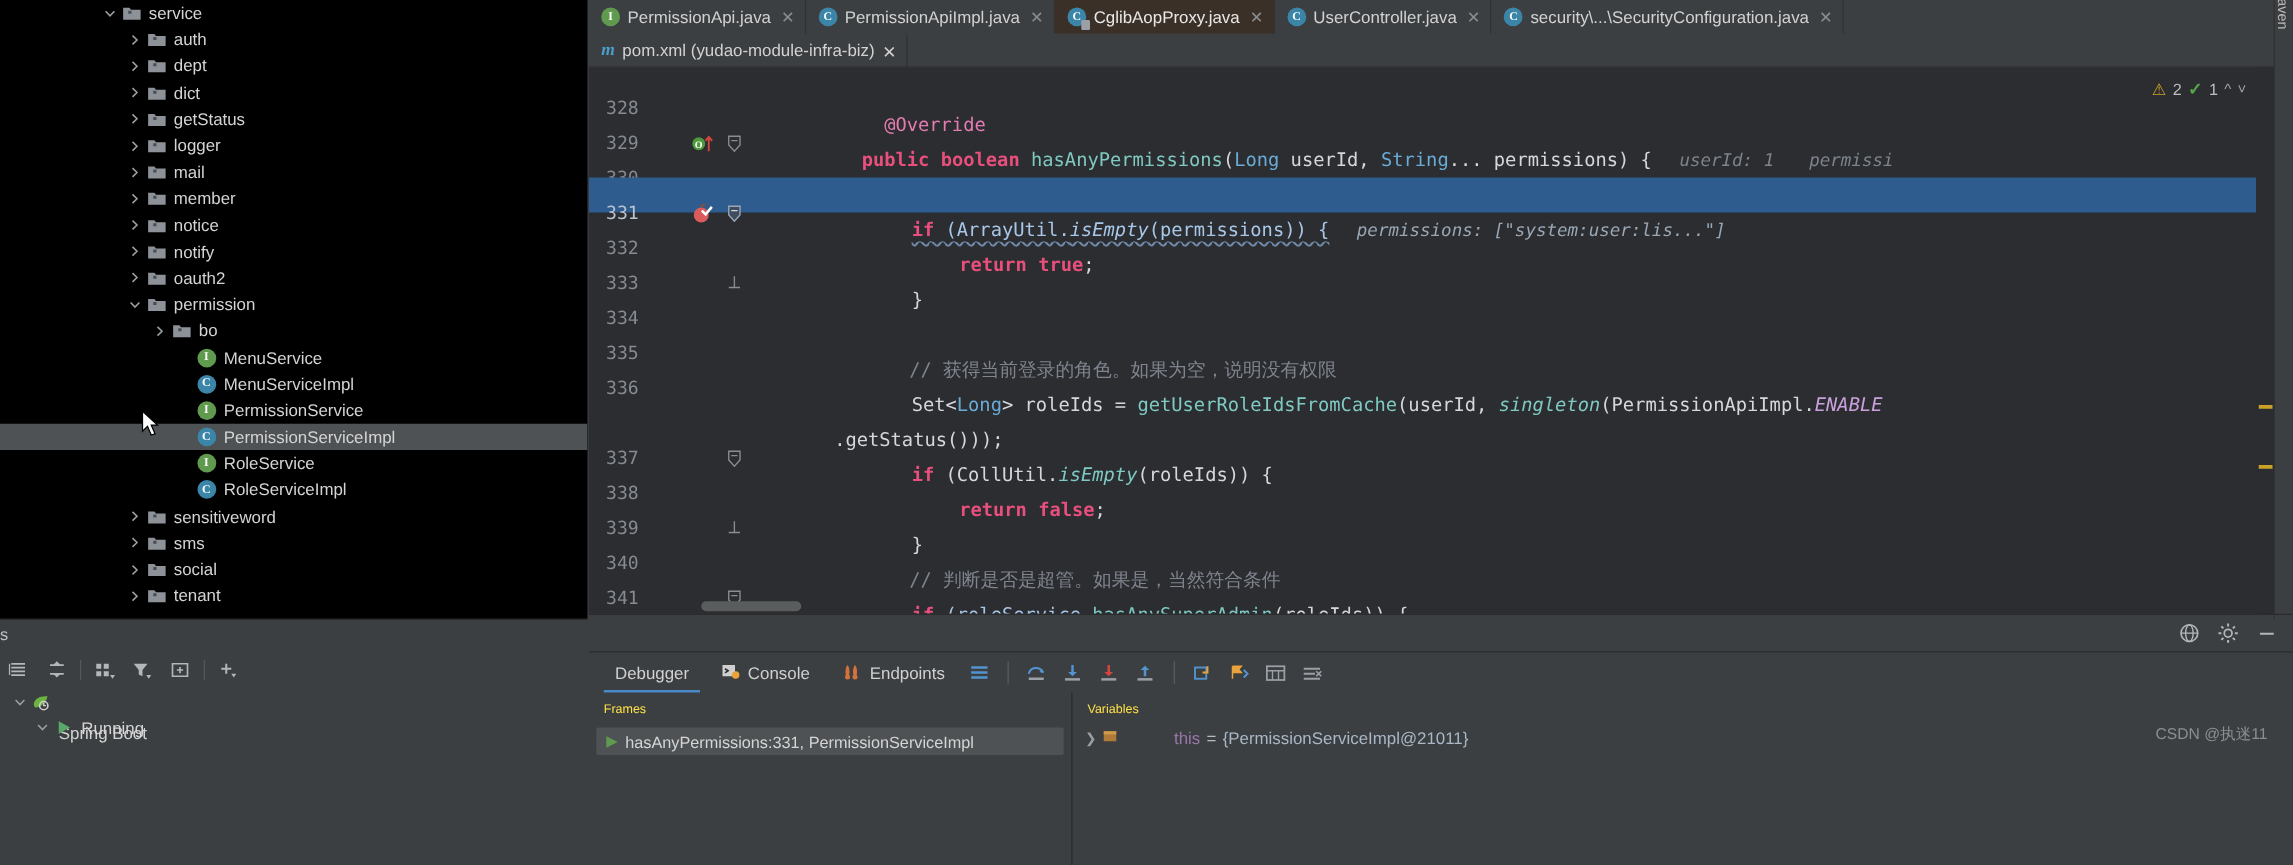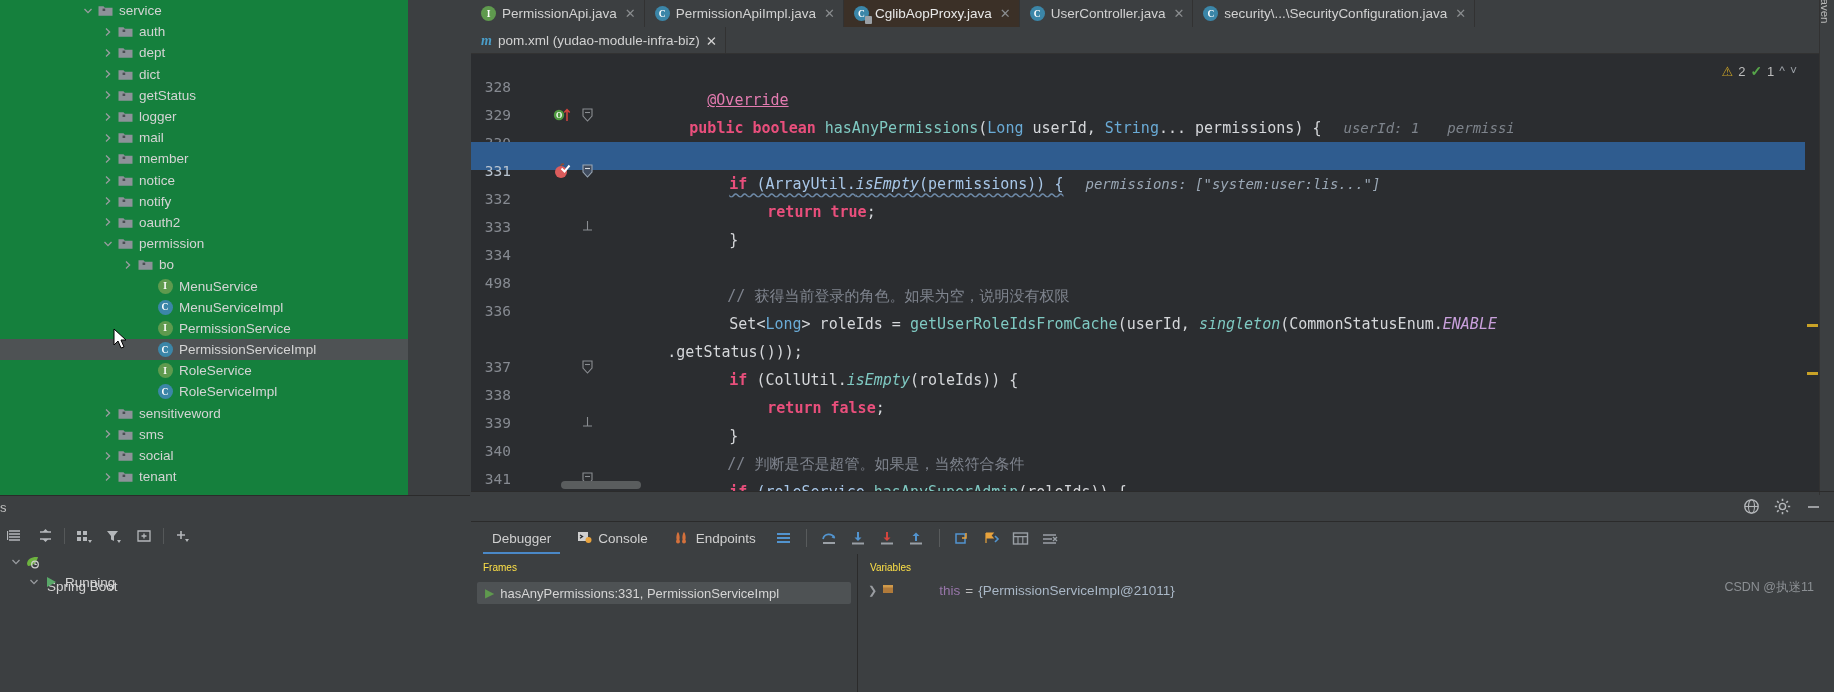--- a/index.html
+++ b/index.html
@@ -8,22 +8,22 @@
     background: #3c3f41;
     font-family: "Liberation Sans", sans-serif;
     font-size: 13px;
     color: #bbbbbb;
     overflow: hidden;
   }
   .root { position: relative; width: 1834px; height: 692px; }
 
   
   .tree-pane {
-    position: absolute; left: 0; top: 0; width: 408px; height: 495px;
-    background: #15803d; overflow: hidden;
+    position: absolute; left: 0; top: 0; width: 470px; height: 495px;
+    background: #000000; overflow: hidden;
   }
   .tree-row {
     display: flex; align-items: center; height: 21.2px;
     padding-left: 0; white-space: nowrap; font-size: 13.5px; color: #d4d4d4;
   }
   .tree-row.selected { background: #4e5254; }
   .tree-indent { display: inline-block; flex: none; }
   .chev {
     width: 16px; flex: none; display: flex; align-items: center; justify-content: center;
     color: #9a9da1; font-size: 11px; line-height: 1;
@@ -108,21 +108,21 @@
   .code {
     position: absolute; left: 106px; top: 0; right: 0;
     font-family: "DejaVu Sans Mono", monospace; font-size: 15px; line-height: 28px;
     white-space: pre;
   }
   .hl-line { background: #2f5c8f; }
   .hl-line .ln { color: #b9c4d0; }
   .sq { text-decoration: underline; text-decoration-style: wavy;
         text-decoration-color: #6e8aa8; text-underline-offset: 3px; }
   .kw2 { color: #e94f7c; font-weight: bold; }
-  .anno { color: #e47cb1; text-decoration: underline; }
+  .anno { color: #e47cb1; }
   .mth { color: #7fc9c2; }
   .typ { color: #6aabd6; }
   .fld { color: #c9a0dc; }
   .plain { color: #d5d7da; }
   .cmt { color: #7f848e; }
   .ital { font-style: italic; }
   .hint { color: #7e848c; font-style: italic; font-size: 14px; }
   .hint-b { color: #9aa7b5; font-style: italic; font-size: 14px; }
   .lightb { color: #a8c7e8; text-align: right; }
 
@@ -737,30 +737,30 @@
           <span class="plain">}</span>
         </span>
       </div>
 
       <div class="ed-line">
         <span class="ln">334</span>
         <span class="code" style="padding-left:62px;"><span class="plain"></span></span>
       </div>
 
       <div class="ed-line">
-        <span class="ln">498</span>
+        <span class="ln">335</span>
         <span class="code" style="padding-left:60px;">
           <span class="cmt">// 获得当前登录的角色。如果为空，说明没有权限</span>
         </span>
       </div>
 
       <div class="ed-line">
         <span class="ln">336</span>
         <span class="code" style="padding-left:62px;">
-          <span class="plain">Set&lt;</span><span class="typ">Long</span><span class="plain">&gt; roleIds = </span><span class="mth">getUserRoleIdsFromCache</span><span class="plain">(userId, </span><span class="mth ital">singleton</span><span class="plain">(CommonStatusEnum.</span><span class="fld ital">ENABLE</span>
+          <span class="plain">Set&lt;</span><span class="typ">Long</span><span class="plain">&gt; roleIds = </span><span class="mth">getUserRoleIdsFromCache</span><span class="plain">(userId, </span><span class="mth ital">singleton</span><span class="plain">(PermissionApiImpl.</span><span class="fld ital">ENABLE</span>
         </span>
       </div>
 
       <div class="ed-line">
         <span class="code" style="padding-left:0px;">
           <span class="plain">.getStatus()));</span>
         </span>
       </div>
 
       <div class="ed-line">

